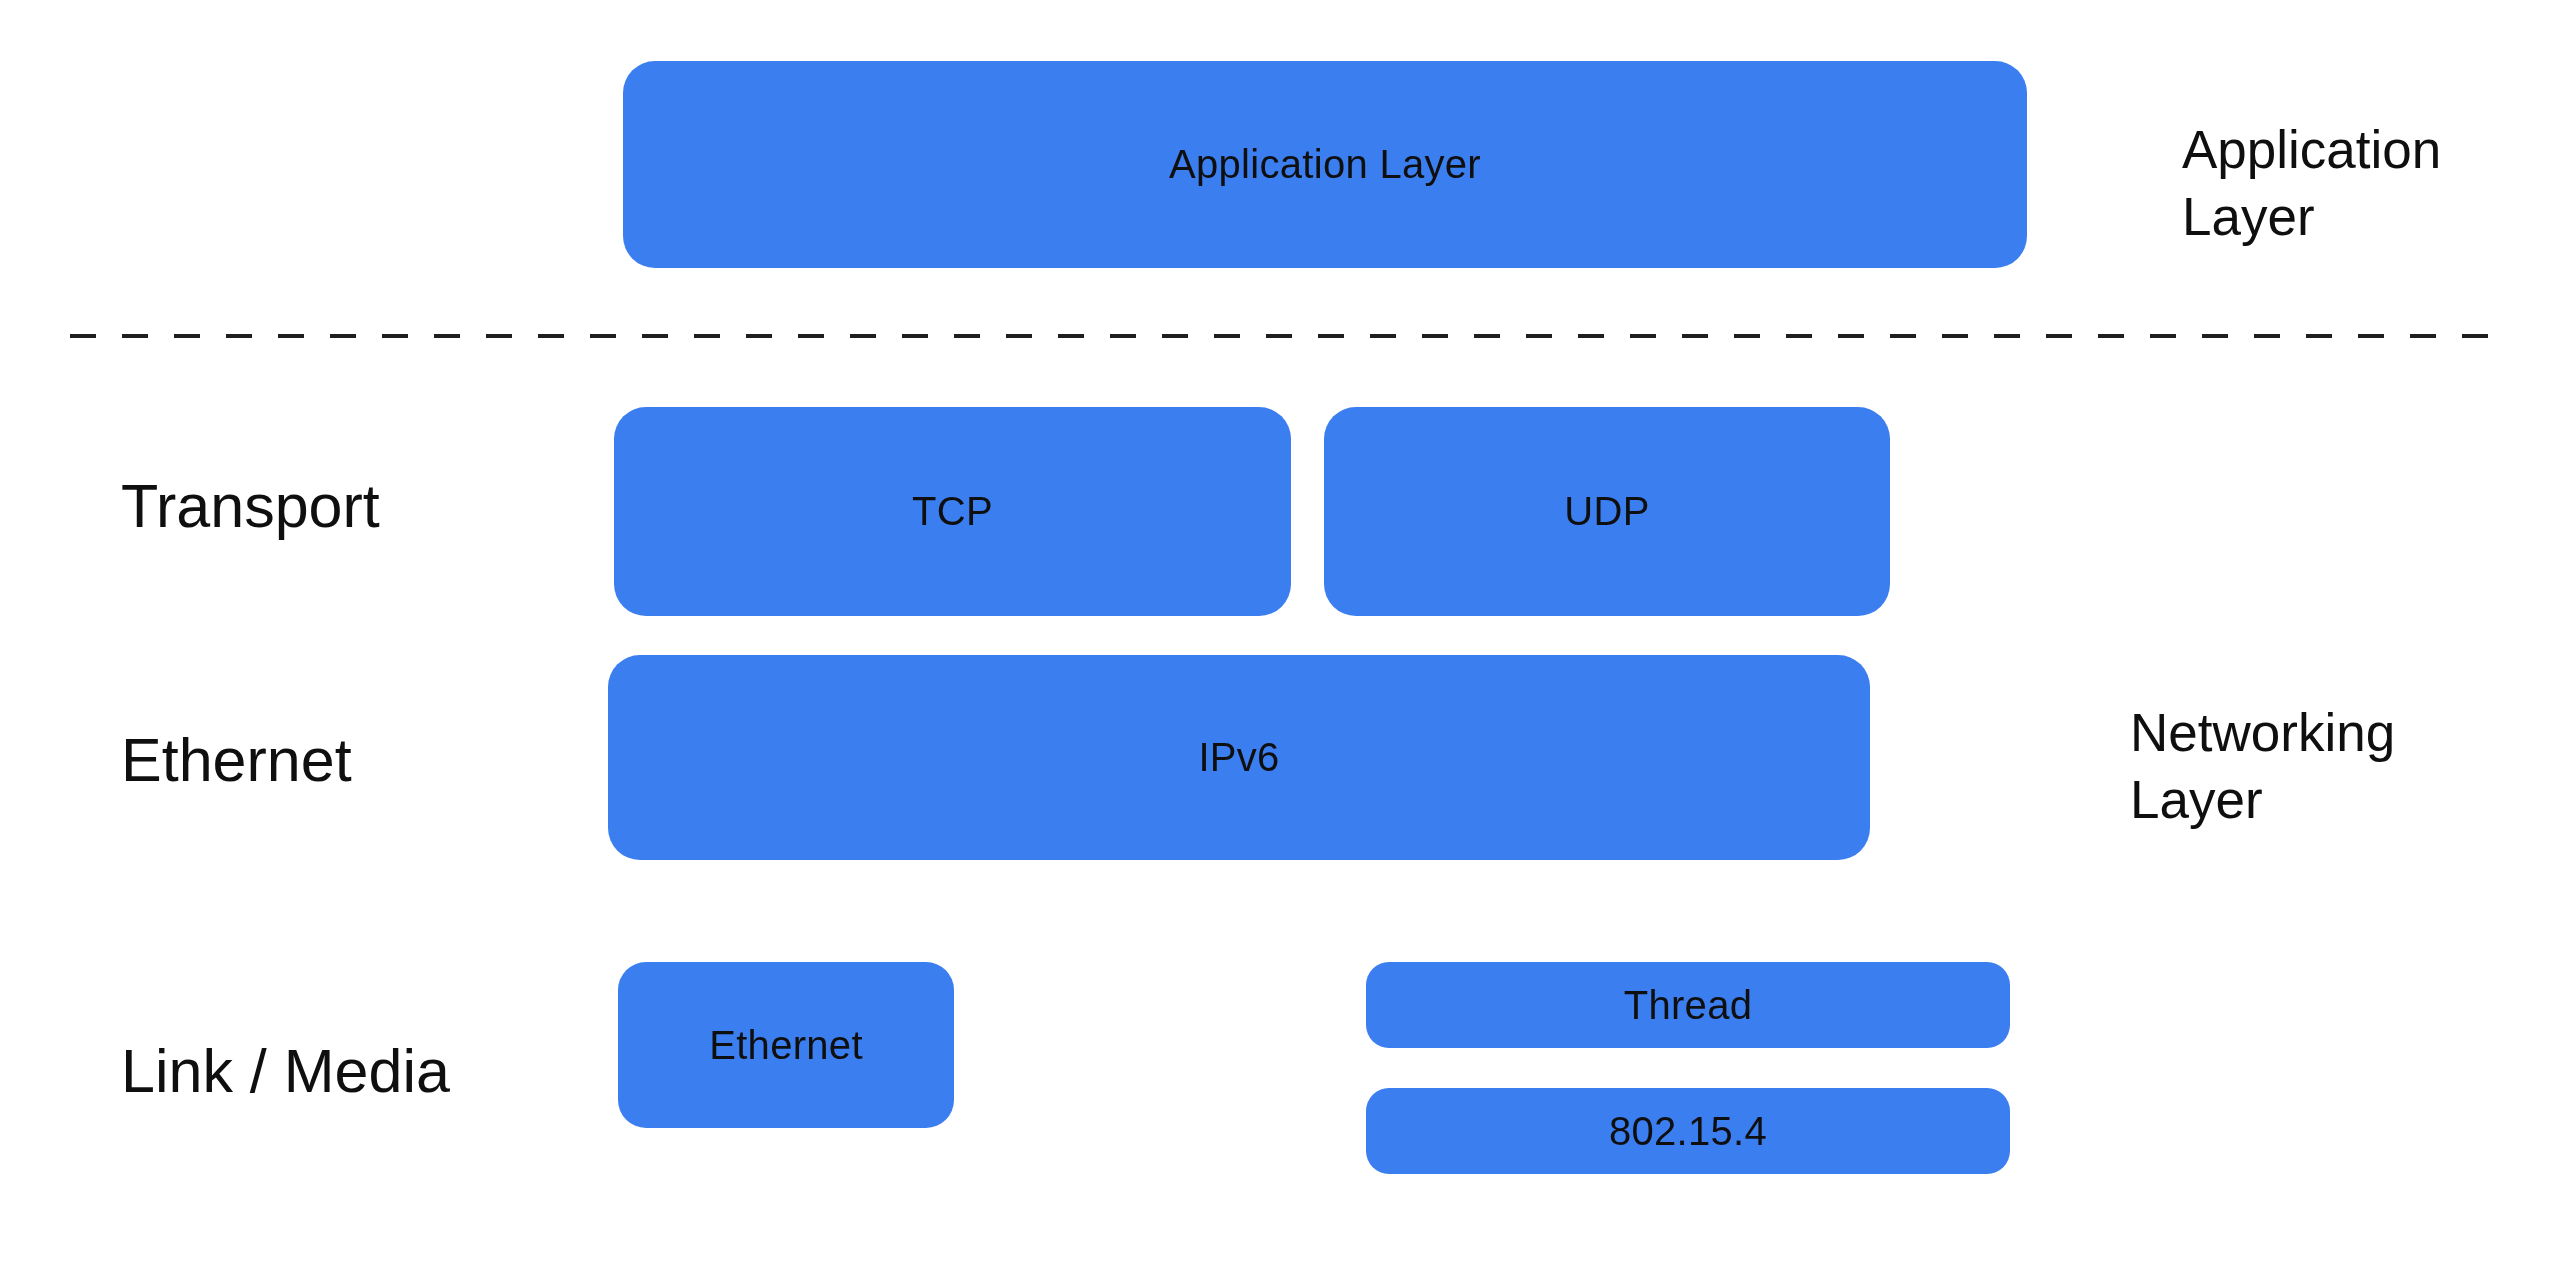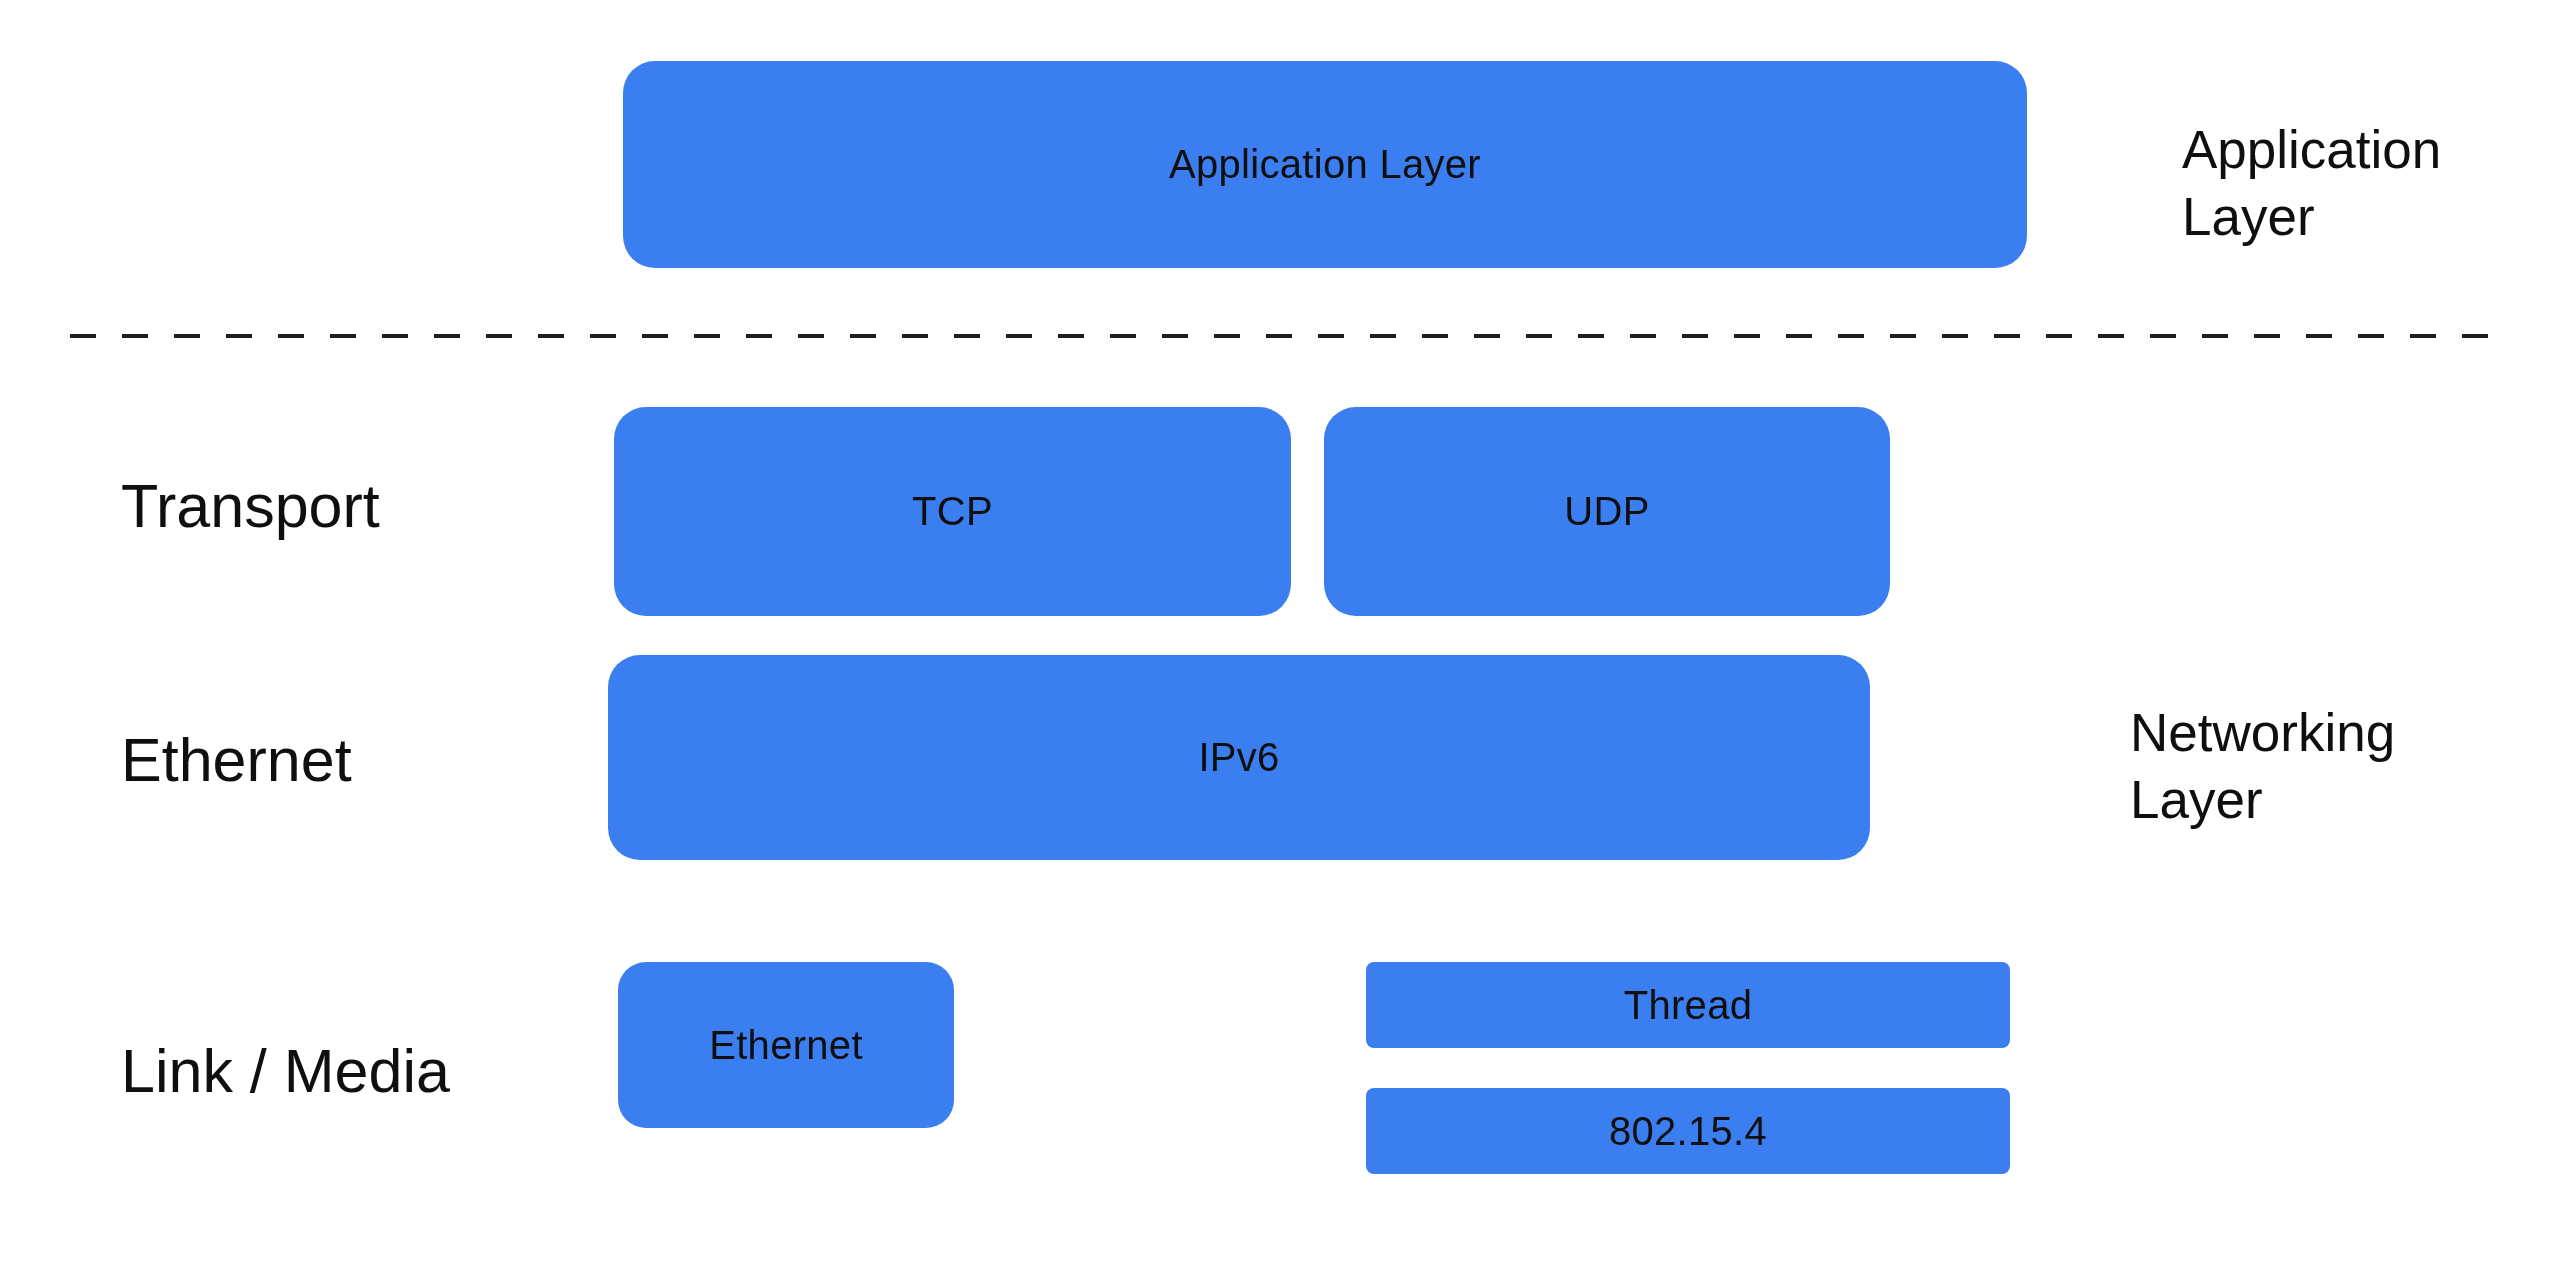--- a/index.html
+++ b/index.html
@@ -28,21 +28,21 @@
     color: var(--text);
     display: flex;
     align-items: center;
     justify-content: center;
     font-size: 40px;
     letter-spacing: 0.3px;
     white-space: nowrap;
   }
   .r-big   { border-radius: 32px; }
   .r-mid   { border-radius: 28px; }
-  .r-small { border-radius: 8px; }
+  .r-small { border-radius: 23px; }
   .row-label {
     position: absolute;
     font-size: 61px;
     transform: translateY(-50%);
     white-space: nowrap;
     color: var(--text);
   }
   .side-label {
     position: absolute;
     font-size: 53px;

